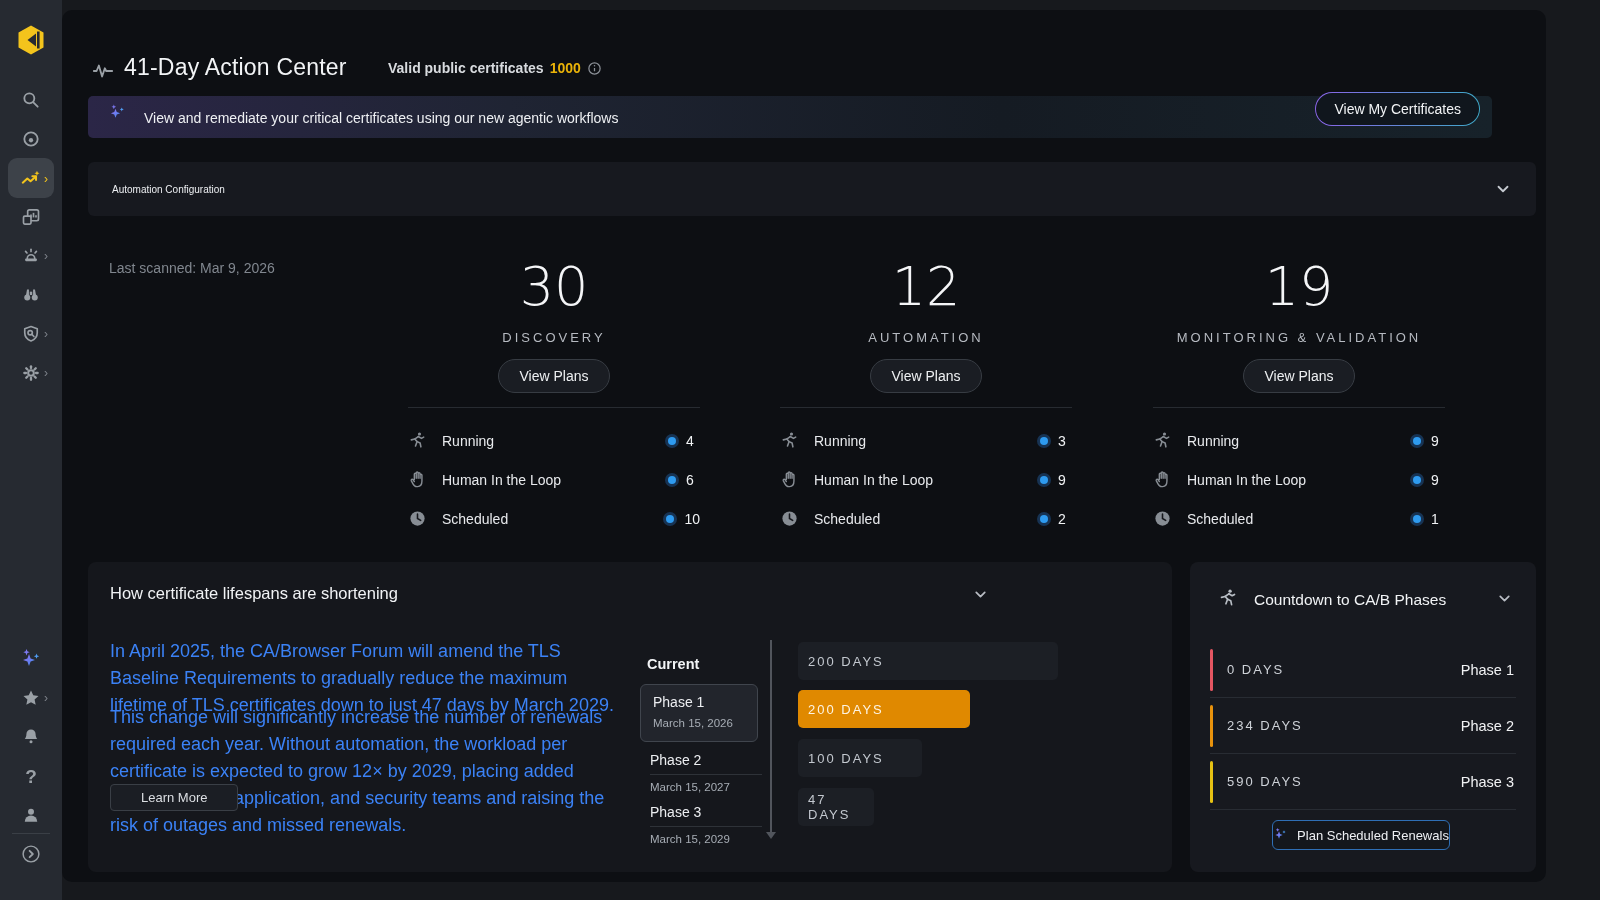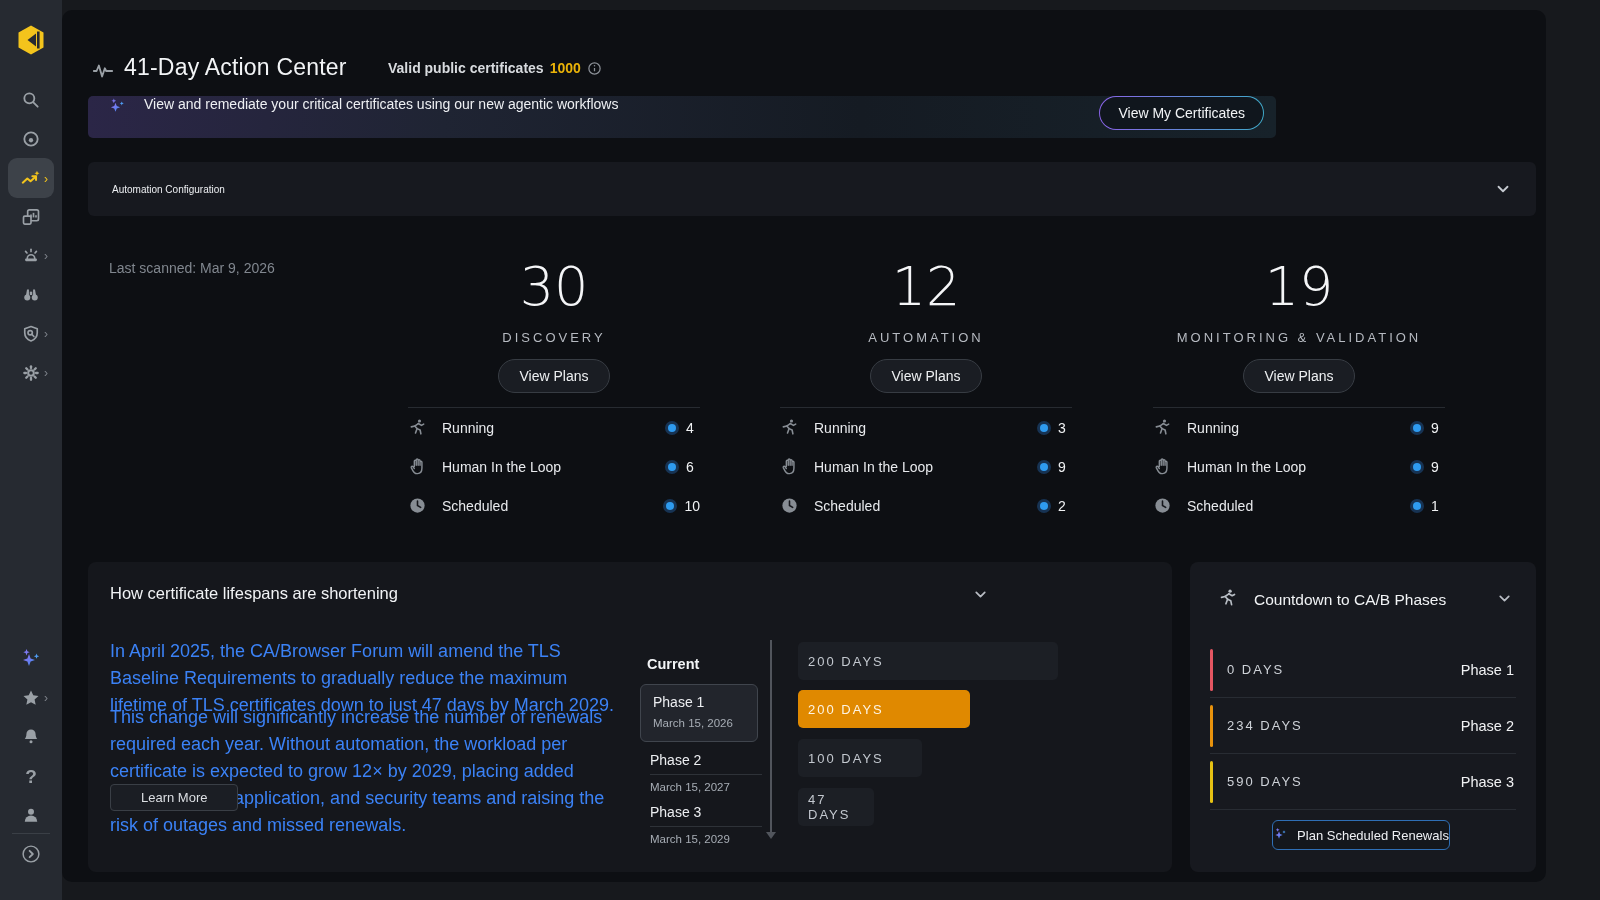--- a/index.html
+++ b/index.html
@@ -20,41 +20,41 @@
   .side-divider { position:absolute; left:12px; top:833px; width:38px; height:1px; background:#3a3f46; }
   .qmark { font-size:19px; font-weight:bold; color:#9aa0a6; }
   
   .canvas { position:absolute; left:62px; top:10px; width:1484px; height:872px; background:#0d0f13; border-radius:10px; overflow:hidden; }
   .page-title { position:absolute; left:62px; top:44px; font-size:23px; font-weight:400; color:#f2f4f6; letter-spacing:.2px; }
   .pulse-wrap { position:absolute; left:30px; top:50px; color:#9aa0a6; }
   .cert-row { position:absolute; left:326px; top:50px; display:flex; align-items:center; gap:6px; font-size:14px; color:#d8dbdf; font-weight:700; }
   .cert-count { color:#eab308; font-weight:700; cursor:pointer; }
   .info-icon { color:#8b9097; display:flex; cursor:pointer; }
   
-  .banner { position:absolute; left:26px; top:86px; width:1188px; height:42px; border-radius:5px;
+  .banner { position:absolute; left:26px; top:86px; width:1404px; height:42px; border-radius:5px;
     background:linear-gradient(90deg,#2b2647 0%, #1f2433 30%, #151b23 65%, #17222a 100%);
-    display:flex; align-items:flex-start; padding:0 12px 0 20px; }
+    display:flex; align-items:flex-end; padding:0 12px 12px 20px; }
   .banner-text { margin-left:16px; font-size:14px; color:#eef0f3; }
   .btn-gradient { margin-left:auto; padding:8px 18px; font-size:14px; color:#f2f4f6; border-radius:17px;
     background:linear-gradient(#10161d,#10161d) padding-box, linear-gradient(90deg,#8a63e8,#3fa9c9) border-box;
     border:1.5px solid transparent; cursor:pointer; font-family:inherit; }
   
   .config-header { position:absolute; left:26px; top:152px; width:1448px; height:54px; background:#17191f; border-radius:6px;
     display:flex; align-items:center; padding:0 24px; }
   .config-title { font-size:10px; color:#eceef1; }
   .chev-down { margin-left:auto; color:#c6cad0; display:flex; cursor:pointer; }
   .scan-note { position:absolute; left:47px; top:248px; width:212px; font-size:14px; color:#797f88; line-height:1.55; }
   .scan-note .line1 { margin-bottom:16px; color:#81878f; }
   
   .stat-col { position:absolute; top:250px; width:292px; text-align:center; }
   .stat-count { font-size:54px; font-weight:200; color:#f4f5f7; line-height:1; font-family:"DejaVu Sans","Liberation Sans",sans-serif; }
   .stat-label { margin-top:16px; font-size:13px; letter-spacing:3px; color:#b6bac1; }
   .view-plans { margin-top:14px; display:inline-block; padding:0 20px; height:34px; line-height:32px; border-radius:18px;
     border:1px solid #373c43; background:#1a1d23; color:#eef0f2; font-size:14px; cursor:pointer; font-family:inherit; }
-  .stat-rows { margin-top:14px; border-top:1px solid #272b31; padding-top:0; text-align:left; }
+  .stat-rows { margin-top:14px; border-top:1px solid #272b31; padding-top:13px; text-align:left; }
   .stat-row { display:flex; align-items:center; height:39px; }
   .sicon { width:22px; display:flex; color:#878d94; }
   .srl { margin-left:12px; font-size:14px; color:#e8eaed; }
   .rright { margin-left:auto; display:flex; align-items:center; }
   .dot { width:8px; height:8px; border-radius:50%; background:#2e9bf0; box-shadow:0 0 0 3px rgba(40,110,190,.38); margin-right:10px; }
   .sval { font-size:14px; color:#f0f2f4; min-width:14px; }
   
   .lifespans { position:absolute; left:26px; top:552px; width:1084px; height:310px; background:#15171c; border-radius:8px; }
   .panel-title { position:absolute; left:22px; top:22px; font-size:16.5px; font-weight:500; color:#f1f3f5; }
   .ls-chev { position:absolute; left:884px; top:24px; color:#b9bdc4; cursor:pointer; }

